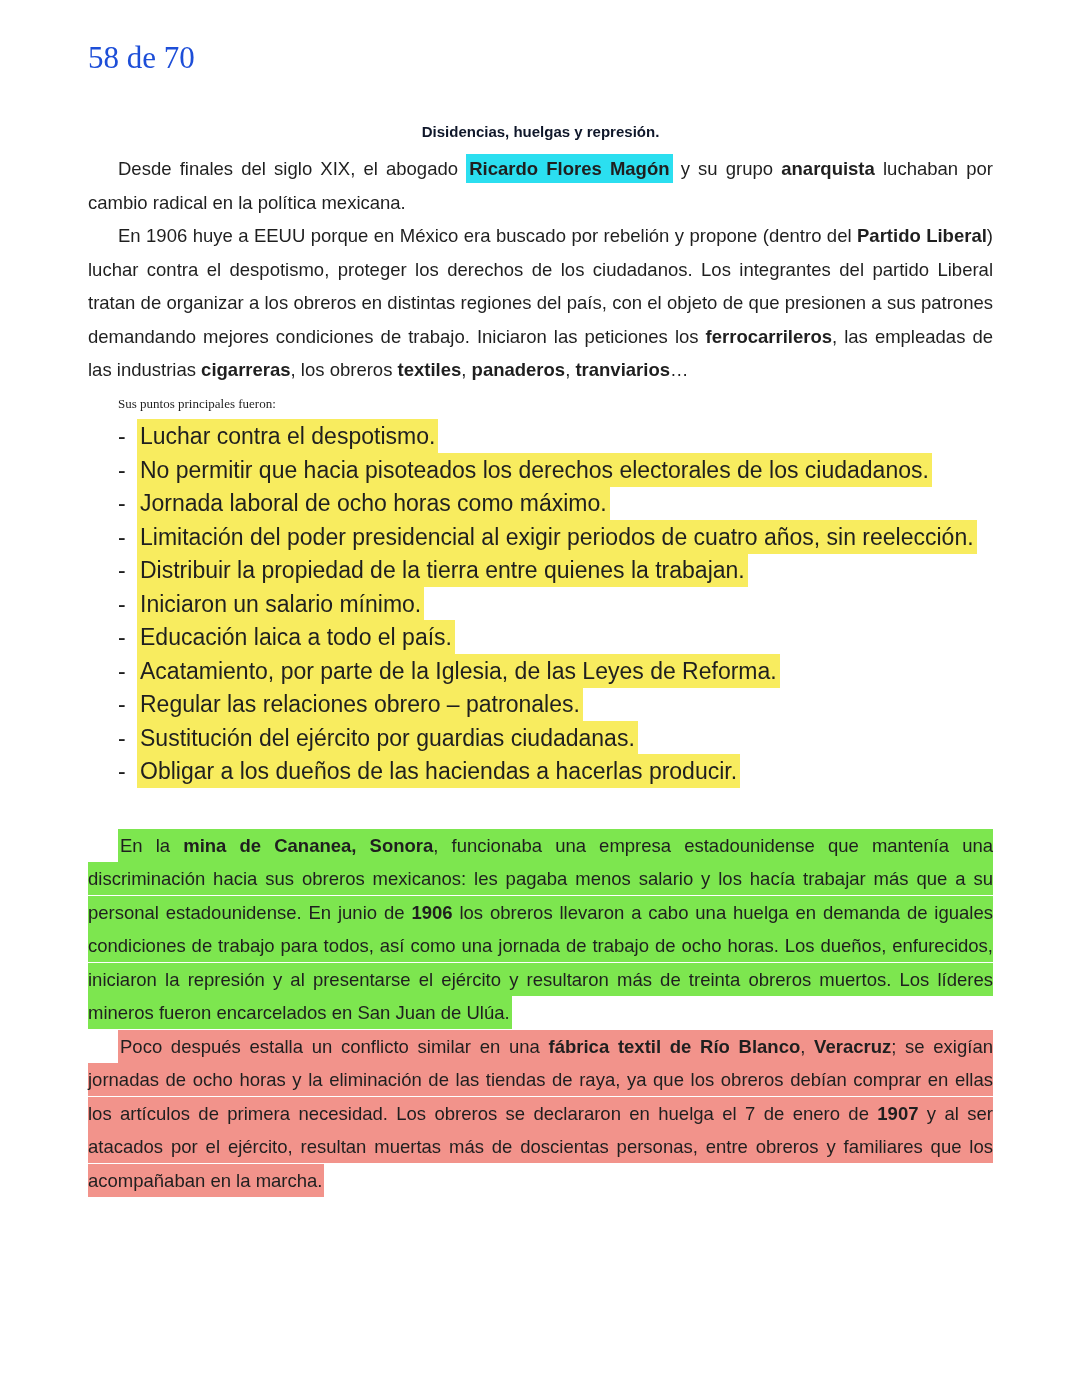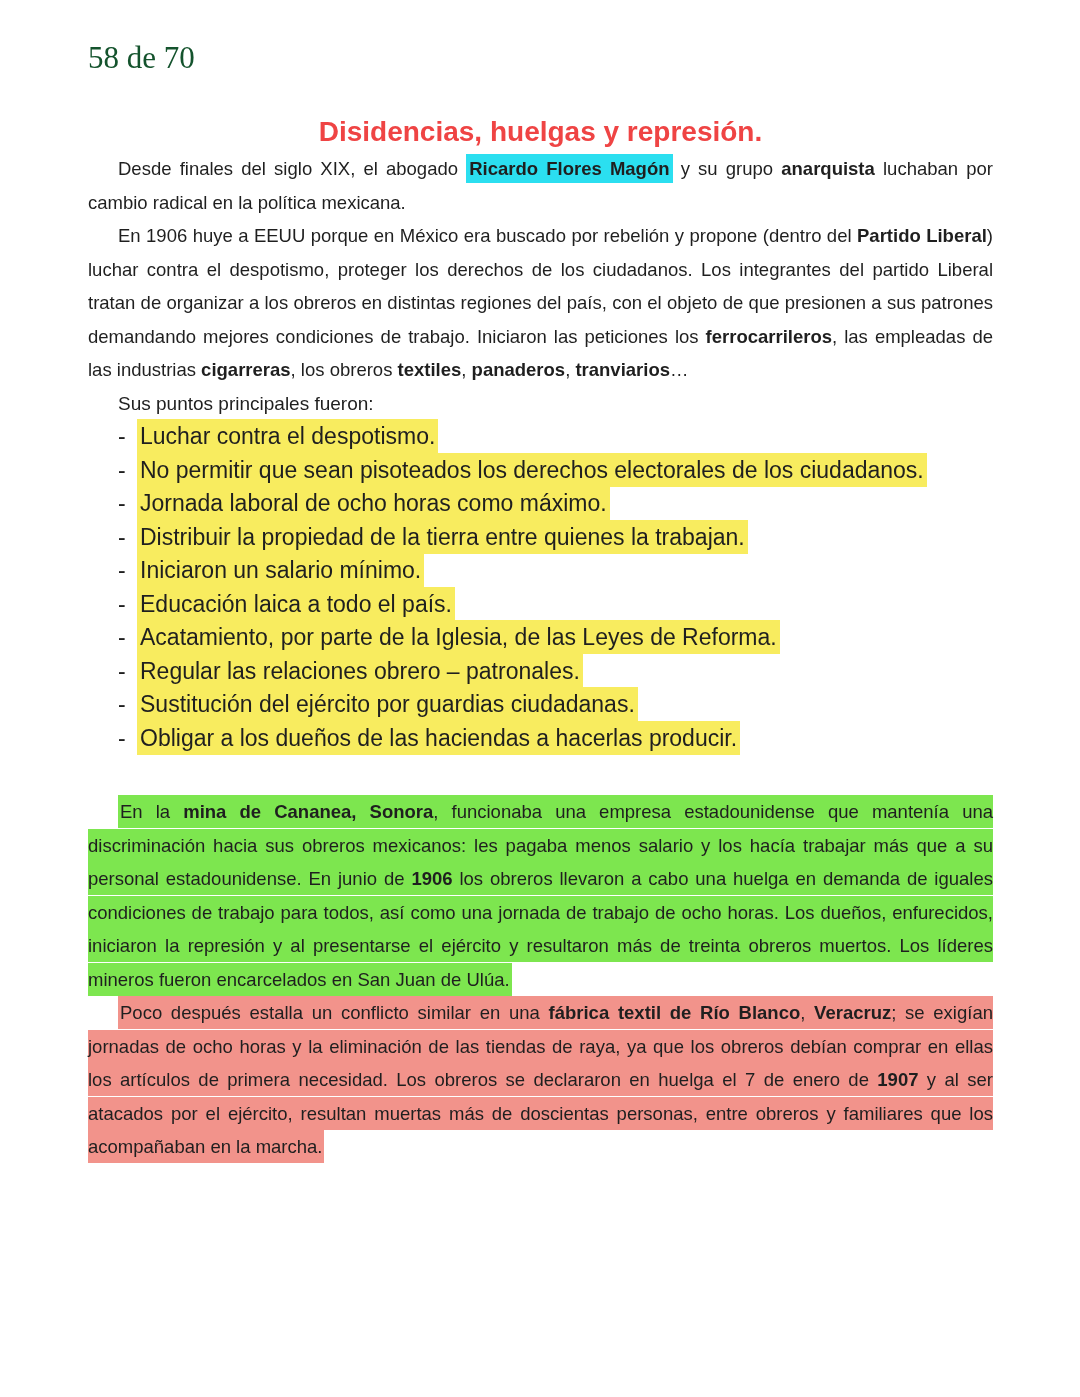--- a/index.html
+++ b/index.html
@@ -11,34 +11,34 @@
   }
   html,body{margin:0;padding:0;background:#ffffff;}
   body{
     width:1080px;height:1397px;overflow:hidden;
     font-family:"Liberation Sans","DejaVu Sans",sans-serif;
     color:var(--text_color);
   }
   .page{width:1080px;height:1397px;background:#ffffff;position:relative;}
   .page-number{
     font-family:"Liberation Serif","DejaVu Serif",serif;
-    font-size:31px;line-height:36px;color:#14532d;
+    font-size:31px;line-height:36px;color:#1d4ed8;
     padding:40px 0 0 88px;
   }
   .content{width:905px;margin:0 87px 0 88px;}
   .title{
     margin:42px 0 6px 0;
-    font-size:28px;line-height:28px;font-weight:700;color:#ef4444;
+    font-size:15px;line-height:28px;font-weight:700;color:#0f172a;
     text-align:center;
   }
   .para{
     margin:0;font-size:18.5px;line-height:33.5px;
     text-align:justify;text-indent:30px;
   }
-  .points-intro{margin:0;font-size:19px;line-height:33.5px;text-indent:30px;}
+  .points-intro{margin:0;font-size:13px;line-height:33.5px;text-indent:30px;font-family:Liberation Serif, serif;}
   .bullets{margin:0;}
   .bullet{
     font-size:23px;line-height:33.5px;
     padding-left:30px;white-space:nowrap;
   }
   .bullet .dash{display:inline-block;width:19px;}
   .b{font-weight:700;}
   .hl{padding:4px 3px;}
   .hl-cyan{background:var(--highlight_cyan);}
   .hl-yellow{background:var(--highlight_yellow);}
@@ -59,22 +59,23 @@
     <h1 class="title">Disidencias, huelgas y represión.</h1>
 
     <p class="para"><span>Desde finales del siglo XIX, el abogado </span><span class="b hl hl-cyan">Ricardo Flores Magón</span><span> y su grupo </span><span class="b">anarquista</span><span> luchaban por cambio radical en la política mexicana.</span></p>
 
     <p class="para"><span>En 1906 huye a EEUU porque en México era buscado por rebelión y propone (dentro del </span><span class="b">Partido Liberal</span><span>) luchar contra el despotismo, proteger los derechos de los ciudadanos. Los integrantes del partido Liberal tratan de organizar a los obreros en distintas regiones del país, con el objeto de que presionen a sus patrones demandando mejores condiciones de trabajo. Iniciaron las peticiones los </span><span class="b">ferrocarrileros</span><span>, las empleadas de las industrias </span><span class="b">cigarreras</span><span>, los obreros </span><span class="b">textiles</span><span>, </span><span class="b">panaderos</span><span>, </span><span class="b">tranviarios</span><span>…</span></p>
 
     <p class="points-intro">Sus puntos principales fueron:</p>
 
     <div class="bullets">
         <div class="bullet"><span class="dash">-</span><span class="hl hl-yellow">Luchar contra el despotismo.</span></div>
-        <div class="bullet"><span class="dash">-</span><span class="hl hl-yellow">No permitir que sean pisoteados los derechos electorales de los ciudadanos.</span></div>
+        <div class="bullet"><span class="dash">-</span><span class="hl hl-yellow">No permitir que hacia pisoteados los derechos electorales de los ciudadanos.</span></div>
         <div class="bullet"><span class="dash">-</span><span class="hl hl-yellow">Jornada laboral de ocho horas como máximo.</span></div>
+        <div class="bullet"><span class="dash">-</span><span class="hl hl-yellow">Limitación del poder presidencial al exigir periodos de cuatro años, sin reelección.</span></div>
         <div class="bullet"><span class="dash">-</span><span class="hl hl-yellow">Distribuir la propiedad de la tierra entre quienes la trabajan.</span></div>
         <div class="bullet"><span class="dash">-</span><span class="hl hl-yellow">Iniciaron un salario mínimo.</span></div>
         <div class="bullet"><span class="dash">-</span><span class="hl hl-yellow">Educación laica a todo el país.</span></div>
         <div class="bullet"><span class="dash">-</span><span class="hl hl-yellow">Acatamiento, por parte de la Iglesia, de las Leyes de Reforma.</span></div>
         <div class="bullet"><span class="dash">-</span><span class="hl hl-yellow">Regular las relaciones obrero – patronales.</span></div>
         <div class="bullet"><span class="dash">-</span><span class="hl hl-yellow">Sustitución del ejército por guardias ciudadanas.</span></div>
         <div class="bullet"><span class="dash">-</span><span class="hl hl-yellow">Obligar a los dueños de las haciendas a hacerlas producir.</span></div>
       </div>
 
     <p class="para para-cananea"><span class="hl-green block-hl"><span>En la </span><span class="b">mina de Cananea, Sonora</span><span>, funcionaba una empresa estadounidense que mantenía una discriminación hacia sus obreros mexicanos: les pagaba menos salario y los hacía trabajar más que a su personal estadounidense. En junio de </span><span class="b">1906</span><span> los obreros llevaron a cabo una huelga en demanda de iguales condiciones de trabajo para todos, así como una jornada de trabajo de ocho horas. Los dueños, enfurecidos, iniciaron la represión y al presentarse el ejército y resultaron más de treinta obreros muertos. Los líderes mineros fueron encarcelados en San Juan de Ulúa.</span></span></p>

